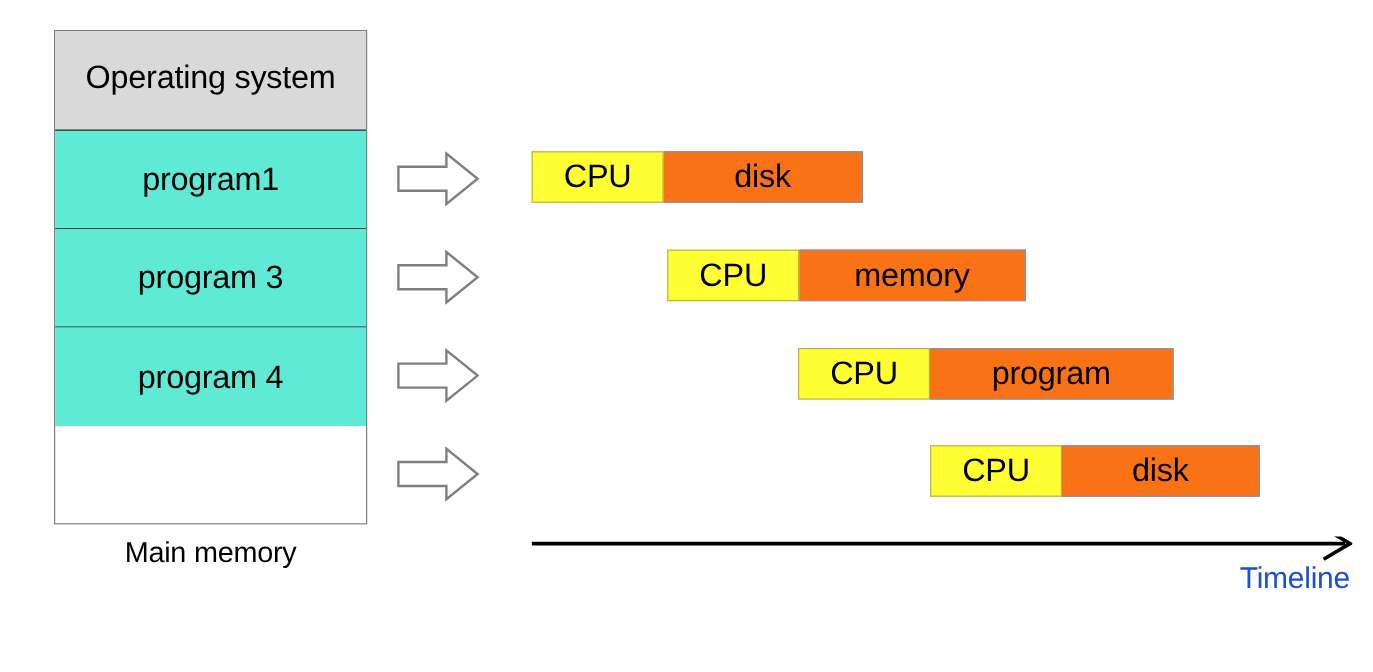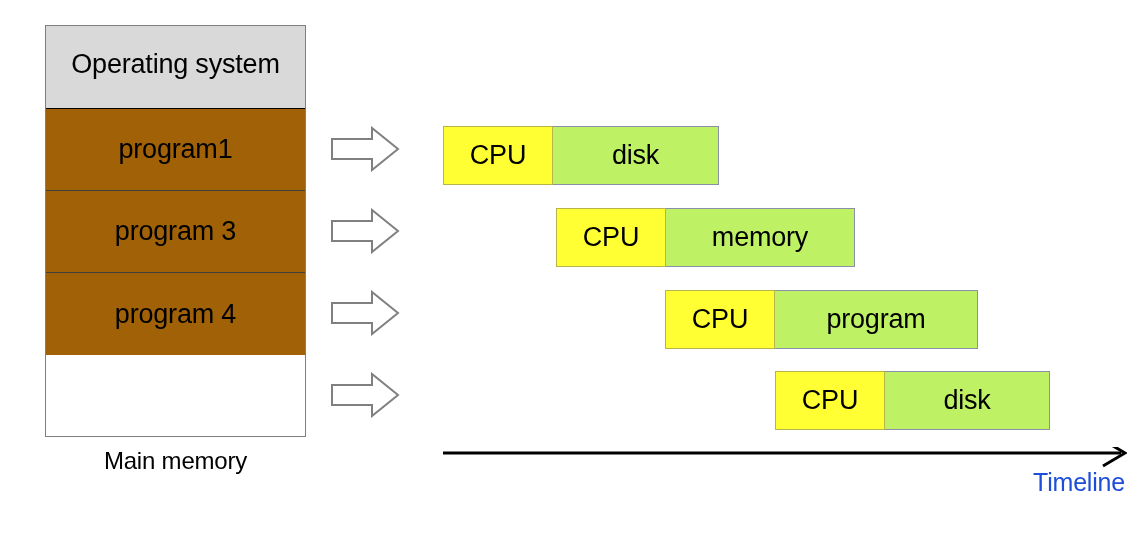--- a/index.html
+++ b/index.html
@@ -40,21 +40,21 @@
     letter-spacing: -0.2px;
   }
   .mem-row.os {
     height: 83px;
     background: #d9d9d9;
     border-bottom: 1px solid #000000;
     padding-bottom: 6px;
   }
   .mem-row.prog {
     height: 82px;
-    background: #a16207;
+    background: #5eead4;
     border-bottom: 1px solid #3f3f3f;
   }
   .mem-row.prog.last {
     border-bottom: none;
     height: 82px;
   }
   #memory-caption {
     position: absolute;
     left: 45px;
     top: 447px;
@@ -69,42 +69,42 @@
   .block-arrow {
     position: absolute;
     width: 70px;
     height: 46px;
   }
   .block-arrow svg { display: block; }
 
   
   .tl-bar {
     position: absolute;
-    height: 59px;
+    height: 43px;
     display: flex;
     box-sizing: border-box;
   }
   .tl-seg {
     box-sizing: border-box;
     border: 1px solid #8b90a8;
     display: flex;
     align-items: center;
     justify-content: center;
     font-size: 27px;
     color: #000000;
     letter-spacing: -0.2px;
   }
   .tl-seg.cpu {
     background: #ffff33;
     border-color: #b5b54a;
     width: 110px;
     flex: 0 0 110px;
   }
   .tl-seg.dev {
-    background: #bef264;
+    background: #f97316;
     border-color: #8b90a8;
     border-left: none;
     flex: 1 1 auto;
   }
 
   
   #timeline-axis {
     position: absolute;
     left: 443px;
     top: 447px;

